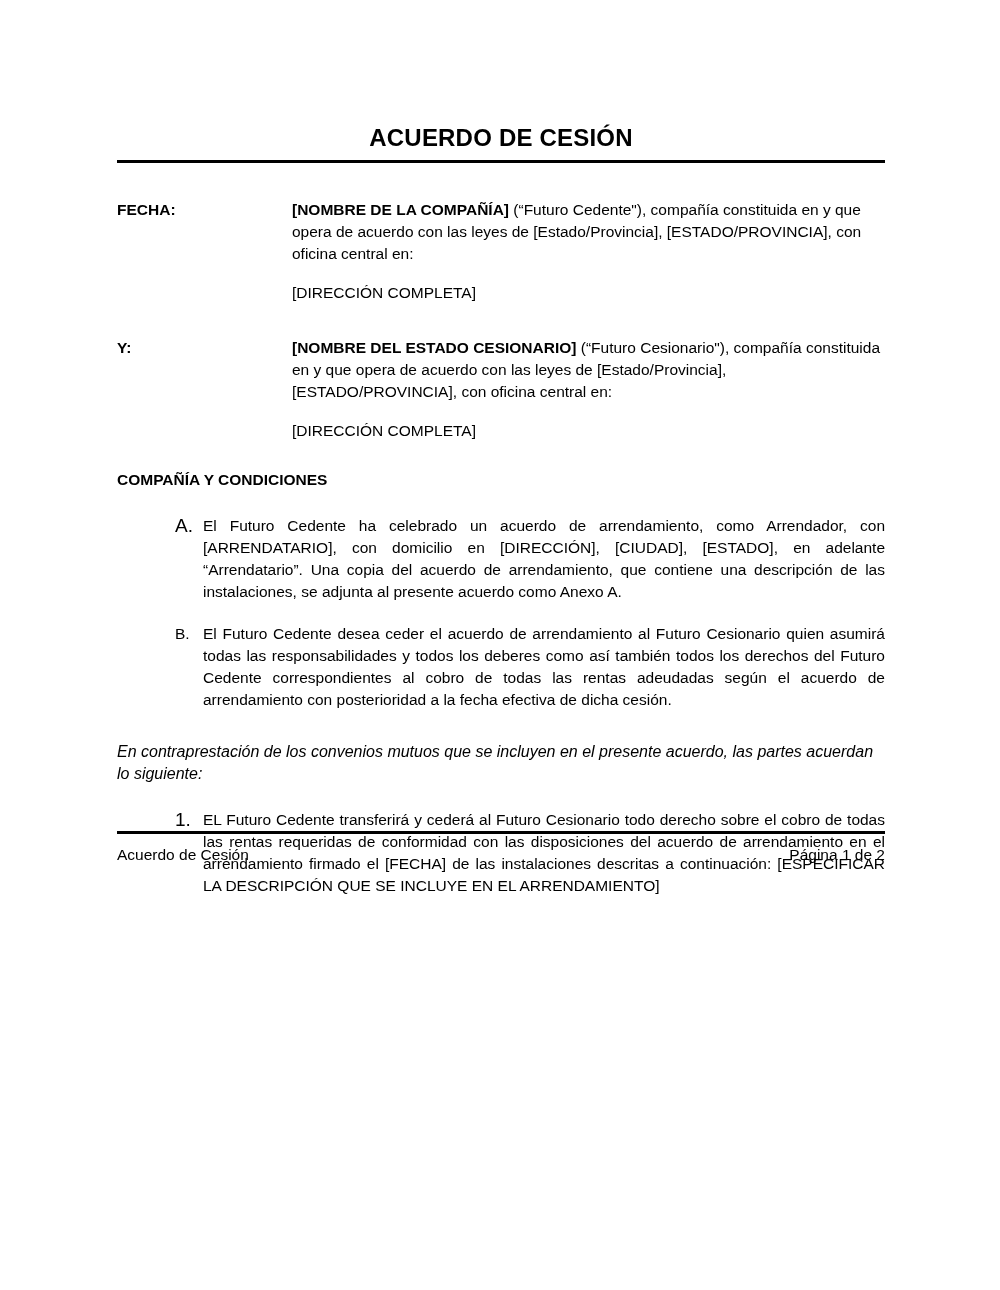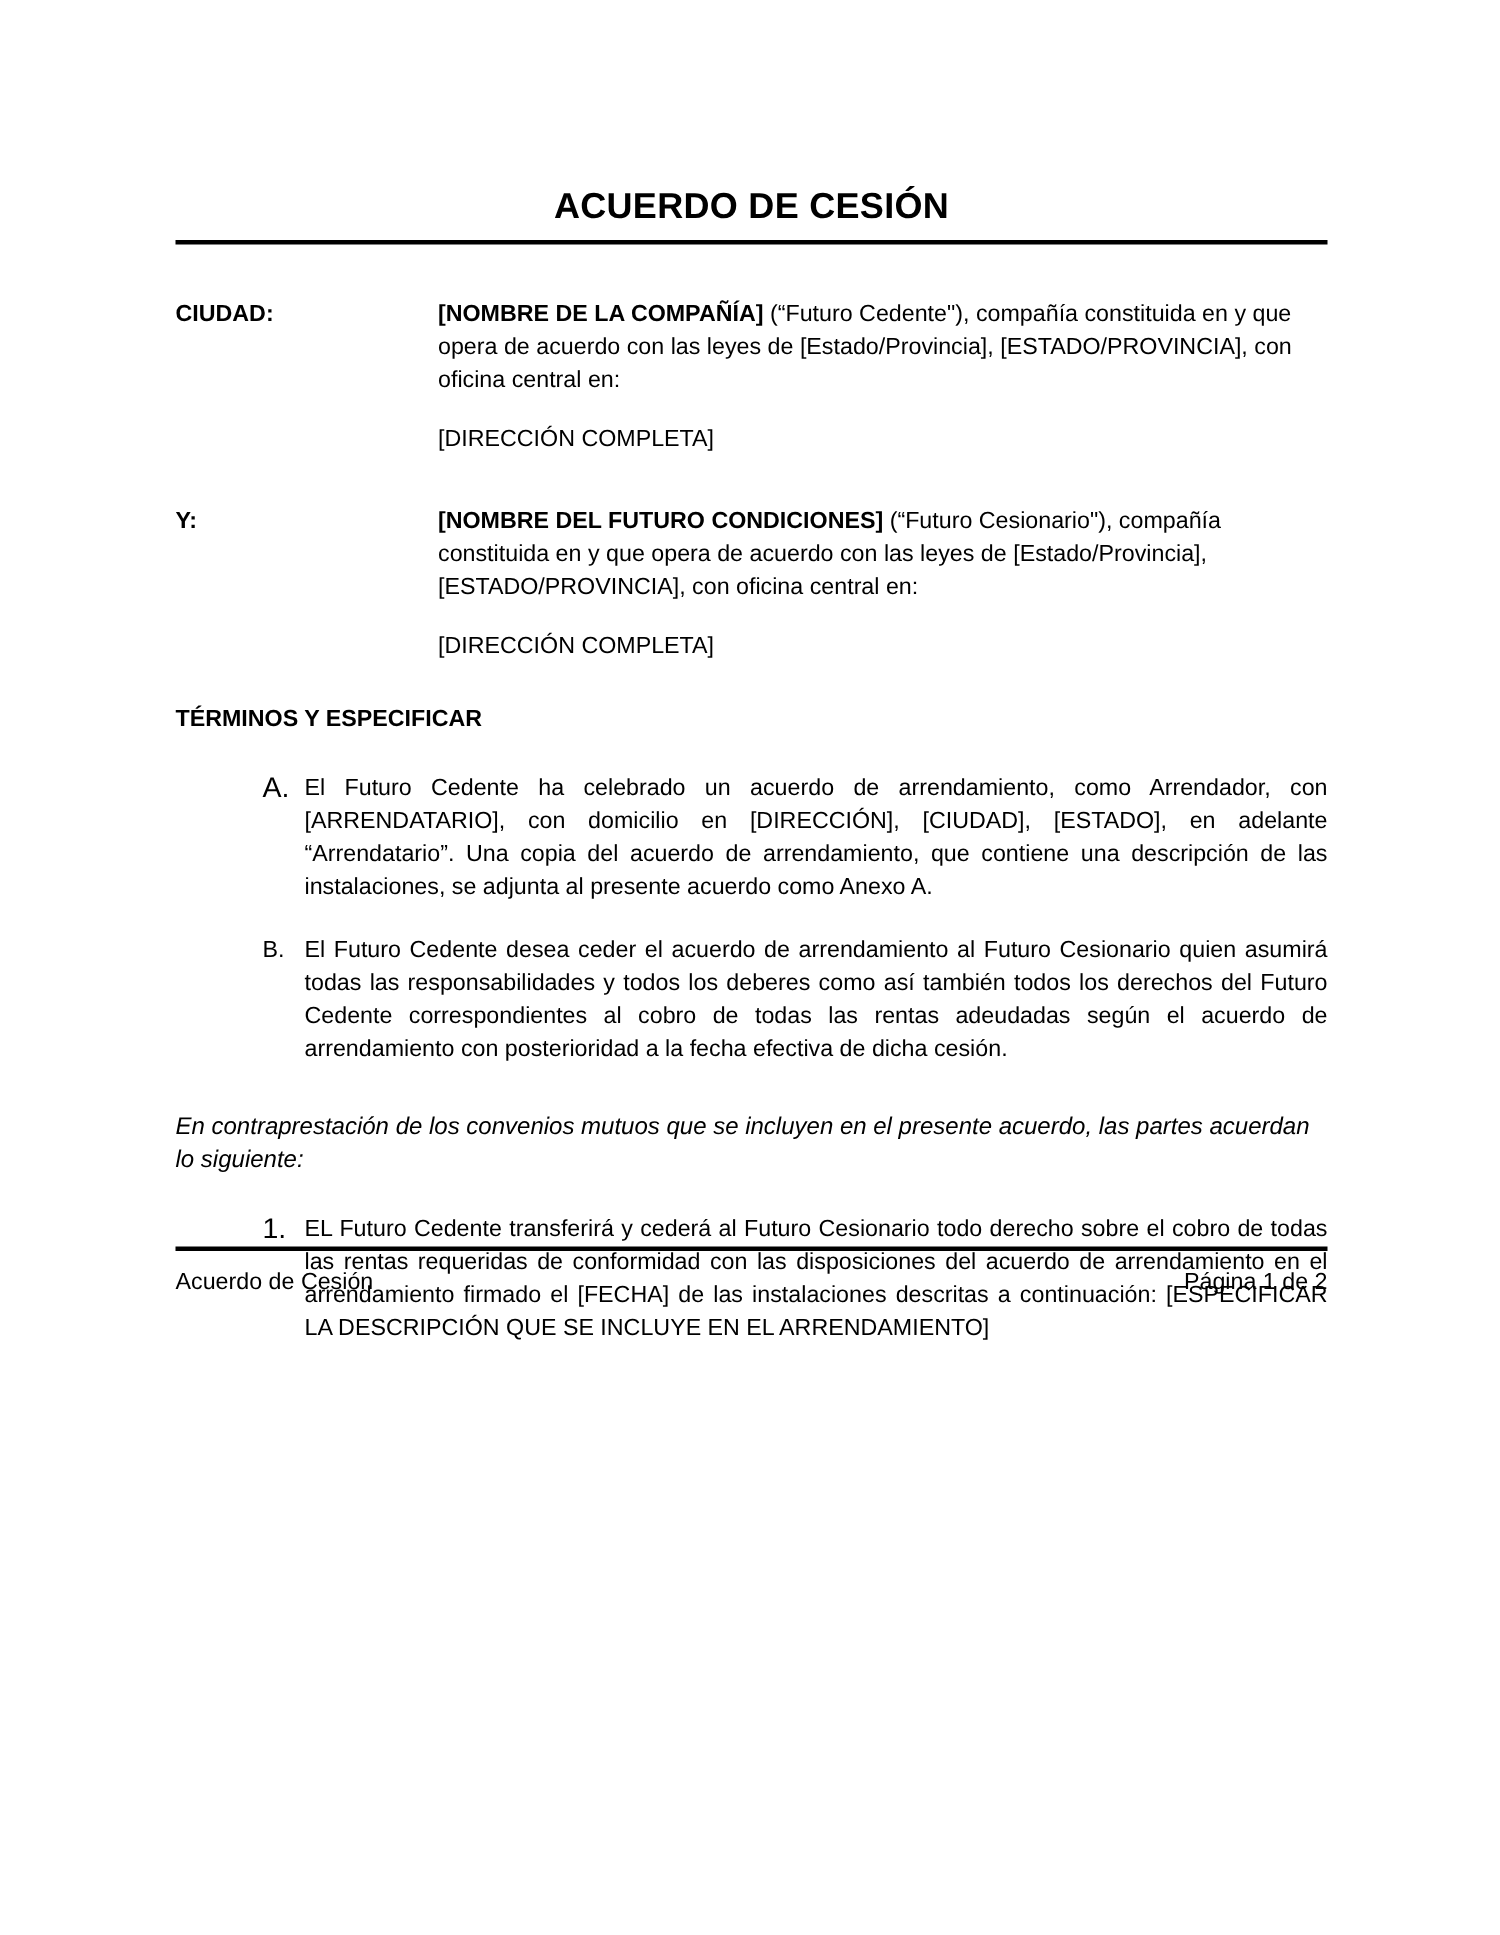--- a/index.html
+++ b/index.html
@@ -149,36 +149,36 @@
 
 <div class="page">
 
   <div class="content">
 
     <h1 class="doc-title">ACUERDO DE CESIÓN</h1>
     <hr class="rule-top">
 
 
     <div class="party-block first">
-      <div class="party-label">CIUDAD:</div>
+      <div class="party-label">FECHA:</div>
       <div class="party-body">
         <div><span class="strong">[NOMBRE DE LA COMPAÑÍA]</span><span> (“Futuro Cedente"), compañía constituida en y que opera de acuerdo con las leyes de [Estado/Provincia], [ESTADO/PROVINCIA], con oficina central en:</span></div>
         <div class="party-address">[DIRECCIÓN COMPLETA]</div>
       </div>
     </div>
 
     <div class="party-block second">
       <div class="party-label">Y:</div>
       <div class="party-body">
-        <div><span class="strong">[NOMBRE DEL FUTURO CONDICIONES]</span><span> (“Futuro Cesionario"), compañía constituida en y que opera de acuerdo con las leyes de [Estado/Provincia], [ESTADO/PROVINCIA], con oficina central en:</span></div>
+        <div><span class="strong">[NOMBRE DEL ESTADO CESIONARIO]</span><span> (“Futuro Cesionario"), compañía constituida en y que opera de acuerdo con las leyes de [Estado/Provincia], [ESTADO/PROVINCIA], con oficina central en:</span></div>
         <div class="party-address">[DIRECCIÓN COMPLETA]</div>
       </div>
     </div>
 
-    <h2 class="section-heading">TÉRMINOS Y ESPECIFICAR</h2>
+    <h2 class="section-heading">COMPAÑÍA Y CONDICIONES</h2>
 
 
     <ul class="list alpha-list">
       <li class="list-item">
         <span class="marker big">A.</span>
         <span class="item-text">El Futuro Cedente ha celebrado un acuerdo de arrendamiento, como Arrendador, con [ARRENDATARIO], con domicilio en [DIRECCIÓN], [CIUDAD], [ESTADO], en adelante “Arrendatario”. Una copia del acuerdo de arrendamiento, que contiene una descripción de las instalaciones, se adjunta al presente acuerdo como Anexo A.</span>
       </li>
       <li class="list-item">
         <span class="marker">B.</span>
         <span class="item-text">El Futuro Cedente desea ceder el acuerdo de arrendamiento al Futuro Cesionario quien asumirá todas las responsabilidades y todos los deberes como así también todos los derechos del Futuro Cedente correspondientes al cobro de todas las rentas adeudadas según el acuerdo de arrendamiento con posterioridad a la fecha efectiva de dicha cesión.</span>

